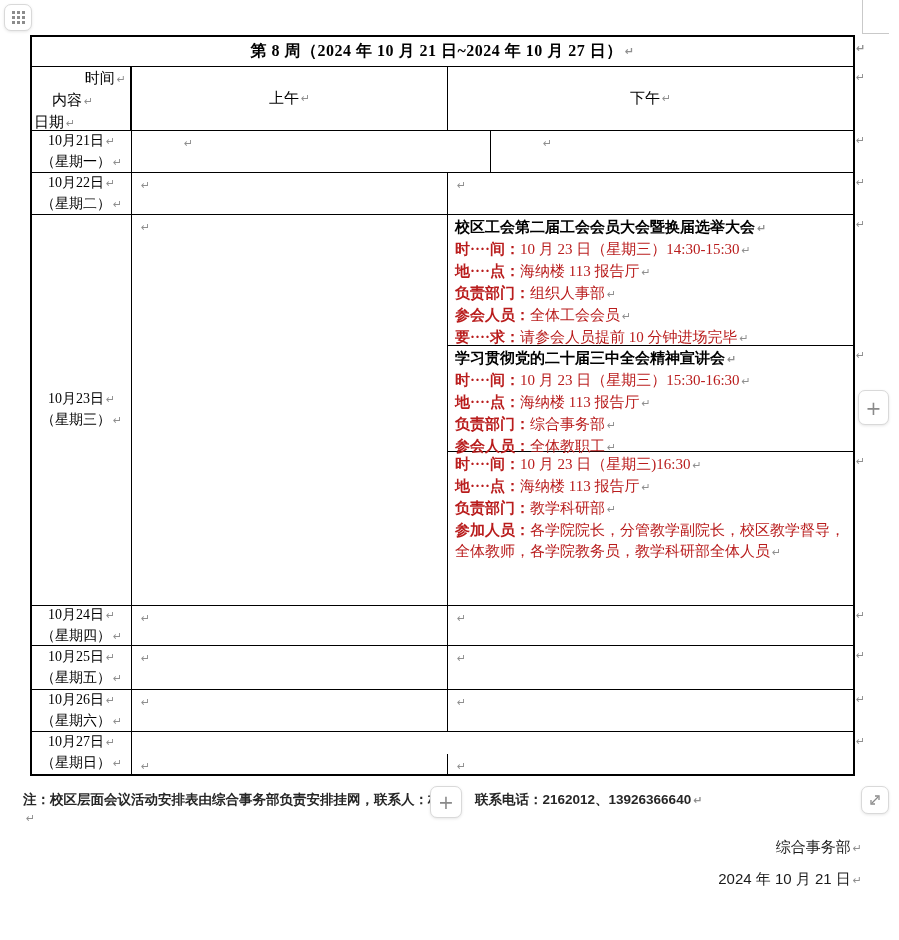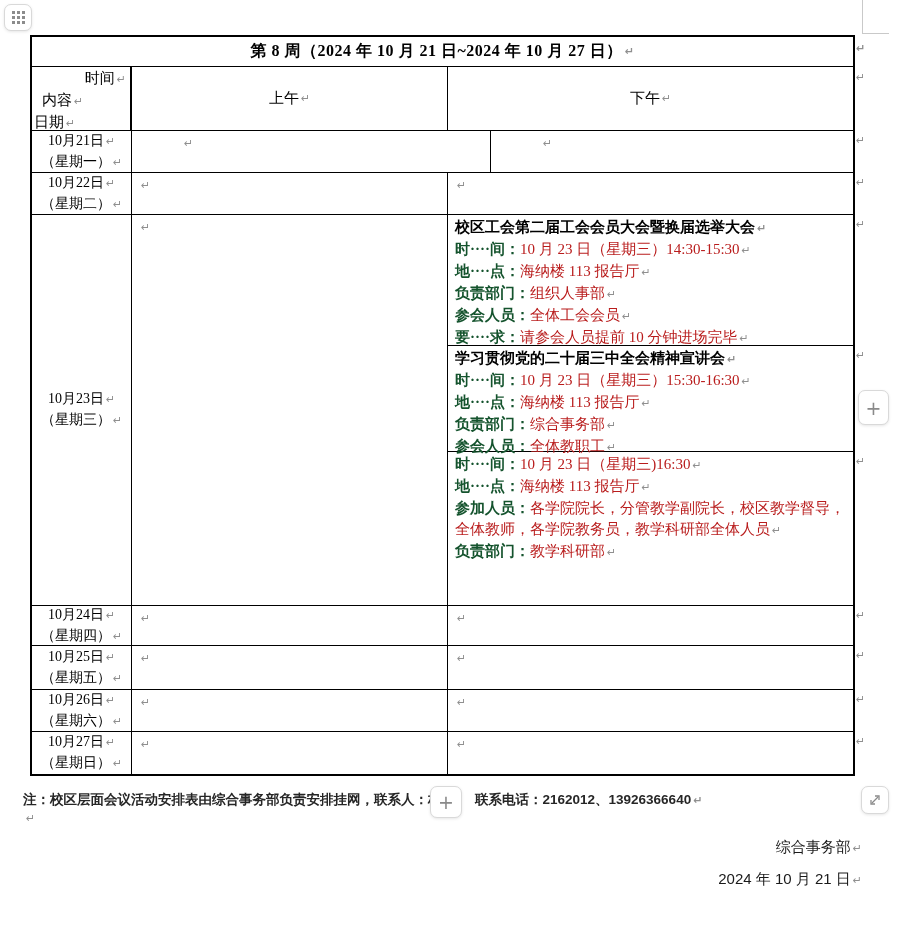--- a/index.html
+++ b/index.html
@@ -27,43 +27,43 @@
     color:#8f8f8f; font-family:"DejaVu Sans",sans-serif; font-size:11px;
     margin-left:2px; vertical-align:baseline; user-select:none;
   }
   .row-mark {
     position:absolute; left:100%; margin-left:3px; color:#8f8f8f;
     font-family:"DejaVu Sans",sans-serif; font-size:11px; line-height:11px;
   }
   
   .tbl { position:absolute; left:30px; top:35px; width:825px; border:2px solid #000; background:#fff; }
   .trow { display:flex; border-bottom:1px solid #000; position:relative; }
-  .trow:last-child { border-bottom:none; }
+  .trow:last-child { border-bottom:none;align-items:flex-end; }
   .title-row { height:30px; align-items:center; justify-content:center;
                font-weight:bold; font-size:16px; letter-spacing:.5px; }
   .header-row { height:64px; }
   .day-row { font-size:14px; }
   .c-date { width:100px; border-right:1px solid #000; display:flex; flex-direction:column;
             align-items:center; justify-content:center; text-align:center; line-height:20px; }
   .c-am   { width:316px; border-right:1px solid #000; }
   .c-pm   { flex:1; }
   .empty-cell { padding:4px 0 0 7px; }
   .corner-cell { width:100px; border-right:2px solid #000000; font-size:15px; line-height:21px; padding-top:1px; }
   .corner-time { text-align:right; padding-right:4px; }
-  .corner-content { padding-left:10px; }
+  .corner-content { padding-left:20px; }
   .corner-date { padding-left:2px; }
   .ampm-cell { display:flex; align-items:center; justify-content:center; font-size:15px; }
   .h-am { width:316px; border-right:1px solid #000; }
   .h-pm { flex:1; }
   
   .pm-stack { flex:1; display:flex; flex-direction:column; }
   .evt { border-bottom:1px solid #000; padding:2px 4px 0 7px; font-size:15px; line-height:21px; position:relative; }
   .evt:last-child { border-bottom:none; }
   .etitle { font-weight:bold; }
-  .lbl { font-weight:bold; color:#14532d; }
+  .lbl { font-weight:bold; color:#b91c1c; }
   .val { color:#b91c1c; }
   
   .note {
     position:absolute; left:23px; top:791px; width:840px;
     font-family:"Liberation Sans","DejaVu Sans",sans-serif; font-size:13.5px;
     font-weight:600; color:#262626; white-space:nowrap;
   }
   .note .gap { display:inline-block; width:20px; }
   .lone-pilcrow { position:absolute; left:24px; top:812px; }
   .signature {
@@ -164,22 +164,22 @@
           <div><span class="lbl">时····间：</span><span class="val">10 月 23 日（星期三）15:30-16:30</span><span class="pilcrow">↵</span></div>
           <div><span class="lbl">地····点：</span><span class="val">海纳楼 113 报告厅</span><span class="pilcrow">↵</span></div>
           <div><span class="lbl">负责部门：</span><span class="val">综合事务部</span><span class="pilcrow">↵</span></div>
           <div><span class="lbl">参会人员：</span><span class="val">全体教职工</span><span class="pilcrow">↵</span></div>
           <span class="row-mark" style="top:4px;">↵</span>
         </div>
 
         <div class="evt" style="height:152px;">
           <div><span class="lbl">时····间：</span><span class="val">10 月 23 日（星期三)16:30</span><span class="pilcrow">↵</span></div>
           <div><span class="lbl">地····点：</span><span class="val">海纳楼 113 报告厅</span><span class="pilcrow">↵</span></div>
+          <div><span class="lbl">负责部门：</span><span class="val">教学科研部</span><span class="pilcrow">↵</span></div>
           <div><span class="lbl">参加人员：</span><span class="val">各学院院长，分管教学副院长，校区教学督导，全体教师，各学院教务员，教学科研部全体人员</span><span class="pilcrow">↵</span></div>
-          <div><span class="lbl">负责部门：</span><span class="val">教学科研部</span><span class="pilcrow">↵</span></div>
           <span class="row-mark" style="top:4px;">↵</span>
         </div>
 
       </div>
     </div>
 
     <div class="trow day-row" style="height:40px;">
       <div class="c-date">
         <div><span>10月24日</span><span class="pilcrow">↵</span></div>
         <div><span>（星期四）</span><span class="pilcrow">↵</span></div>

